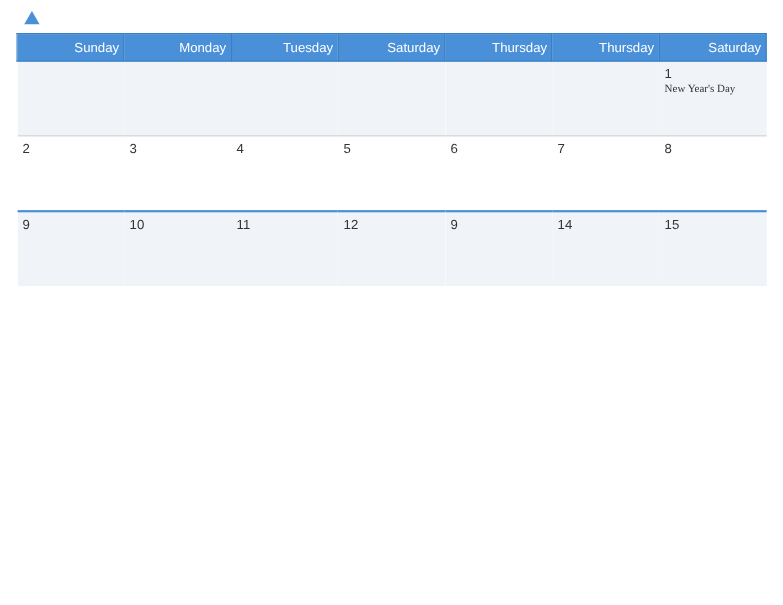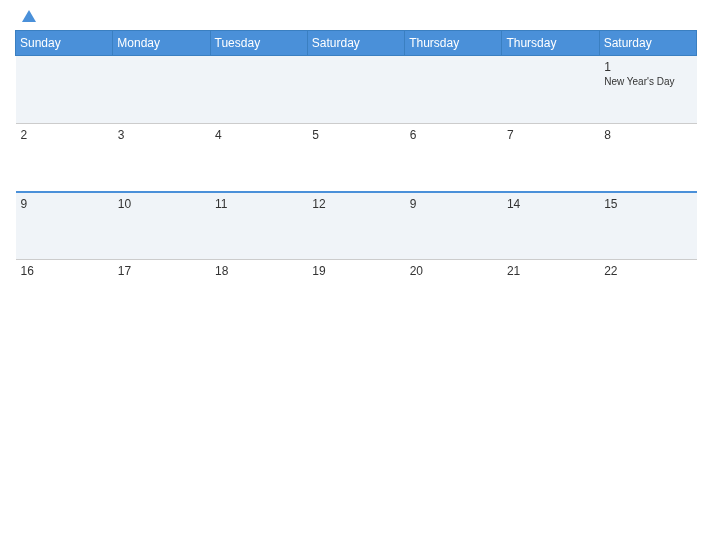--- a/index.html
+++ b/index.html
@@ -69,21 +69,21 @@
       width: 100%;
       border-collapse: collapse;
       table-layout: fixed;
     }
     .calendar-table thead tr th {
       background: #4a90d9;
       color: #fff;
       font-size: 12px;
       font-weight: normal;
       padding: 5px 4px;
-      text-align: left;
+      text-align: right;
       border: 1px solid #3a7fc1;
     }
     .calendar-table tbody tr {
       height: 68px;
     }
     .calendar-table tbody tr:nth-child(odd) {
       background: #f0f4f8;
     }
     .calendar-table tbody tr:nth-child(even) {
       background: #fff;
@@ -101,20 +101,21 @@
     .day-number {
       font-size: 12px;
       color: #333;
       display: block;
     }
     .event-name {
       font-size: 10px;
       color: #333;
       display: block;
       margin-top: 2px;
+      font-family: Liberation Serif, serif;
     }
     
     .row-blue-top td {
       border-top: 2px solid #4a90d9 !important;
     }
     .row-normal-top td {
       border-top: 1px solid #ccc;
     }
     .row-first td {
       border-top: none;
@@ -202,38 +203,15 @@
           <td>
             <span class="day-number">9</span>
           </td>
           <td>
             <span class="day-number">14</span>
           </td>
           <td>
             <span class="day-number">15</span>
           </td>
         </tr>
-        <tr class="row-normal-top">
-          <td>
-            <span class="day-number">16</span>
-          </td>
-          <td>
-            <span class="day-number">17</span>
-          </td>
-          <td>
-            <span class="day-number">18</span>
-          </td>
-          <td>
-            <span class="day-number">19</span>
-          </td>
-          <td>
-            <span class="day-number">20</span>
-          </td>
-          <td>
-            <span class="day-number">21</span>
-          </td>
-          <td>
-            <span class="day-number">22</span>
-          </td>
-        </tr>
       </tbody>
   </table>
 </div>
 
 </body></html>

